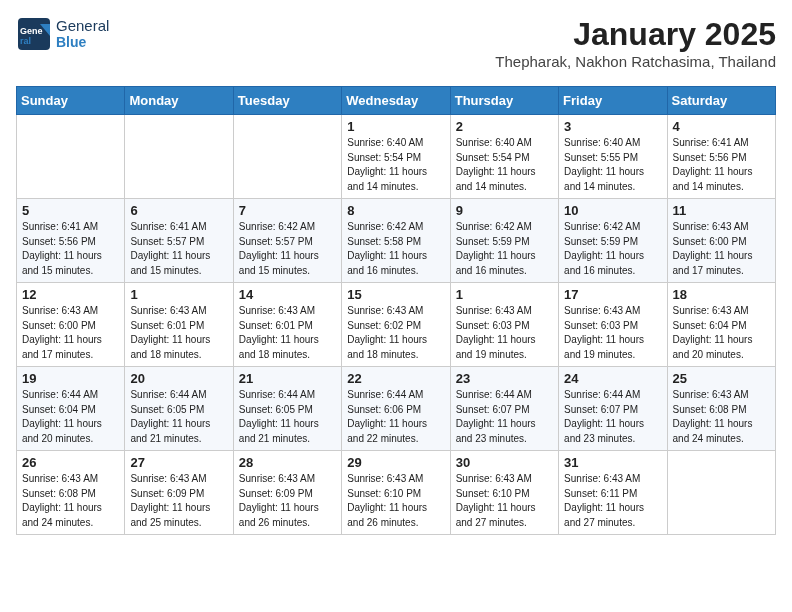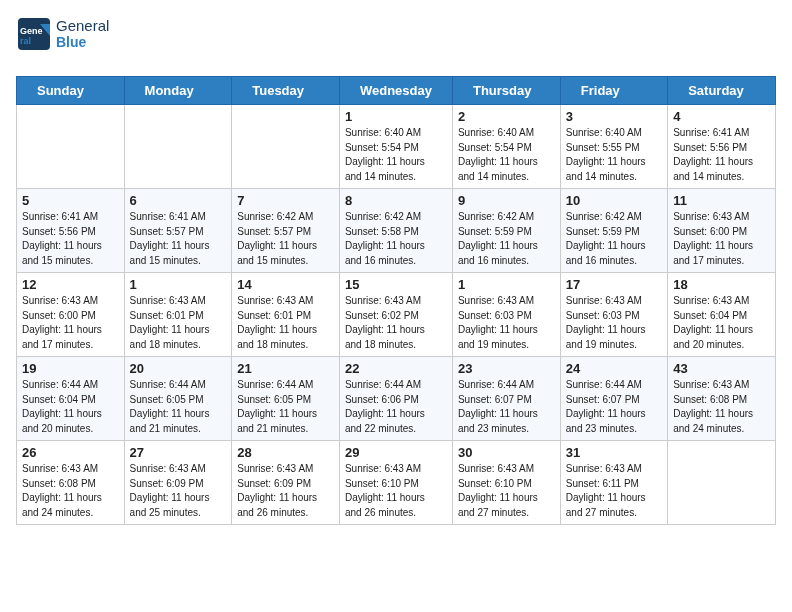--- a/index.html
+++ b/index.html
@@ -7,21 +7,21 @@
       font-family: Arial, sans-serif;
       background: #fff;
       width: 792px;
       min-height: 612px;
       padding: 16px;
     }
     .header {
       display: flex;
       align-items: flex-start;
       justify-content: space-between;
-      margin-bottom: 24px;
+      margin-bottom: 16px;
     }
     .logo {
       display: flex;
       flex-direction: column;
       align-items: flex-start;
     }
     .title-block {
       text-align: right;
     }
     .month-title {
@@ -36,21 +36,21 @@
     .calendar {
       width: 100%;
       border-collapse: collapse;
       border: 1px solid #bbb;
     }
     .calendar th {
       background: #2e7fc1;
       color: #fff;
       font-size: 13px;
       font-weight: bold;
-      padding: 6px 20px;
+      padding: 6px 4px;
       text-align: left;
       border: 1px solid #2066a8;
     }
     .calendar td {
       vertical-align: top;
       border: 1px solid #ccc;
       padding: 4px 5px;
       width: 108px;
       min-height: 80px;
       background: #fff;
@@ -85,20 +85,24 @@
         <text x="4" y="28" font-size="9" fill="#2e7fc1" font-weight="bold" font-family="Arial">ral</text>
 
         <polygon points="24,8 34,8 34,20" fill="#2e7fc1"></polygon>
       </svg>
       <div>
         <div style="font-size:15px;font-weight:normal;color:#1a3a5c;line-height:1.1;">General</div>
         <div style="font-size:14px;font-weight:bold;color:#2e7fc1;line-height:1.1;">Blue</div>
       </div>
     </div>
   </div>
+  <div class="title-block">
+    <div class="month-title">January 2025</div>
+    <div class="subtitle">Thepharak, Nakhon Ratchasima, Thailand</div>
+  </div>
 </div>
 
 <table class="calendar">
   <thead>
     <tr>
     <th>Sunday</th>
         <th>Monday</th>
         <th>Tuesday</th>
         <th>Wednesday</th>
         <th>Thursday</th>
@@ -279,21 +283,21 @@
 and 23 minutes.</div>
         </td>
         <td>
           <span class="day-num">24</span>
           <div class="day-info" style="white-space: pre-line;">Sunrise: 6:44 AM
 Sunset: 6:07 PM
 Daylight: 11 hours
 and 23 minutes.</div>
         </td>
         <td>
-          <span class="day-num">43</span>
+          <span class="day-num">25</span>
           <div class="day-info" style="white-space: pre-line;">Sunrise: 6:43 AM
 Sunset: 6:08 PM
 Daylight: 11 hours
 and 24 minutes.</div>
         </td>
       </tr>
       <tr>
         <td>
           <span class="day-num">26</span>
           <div class="day-info" style="white-space: pre-line;">Sunrise: 6:43 AM

